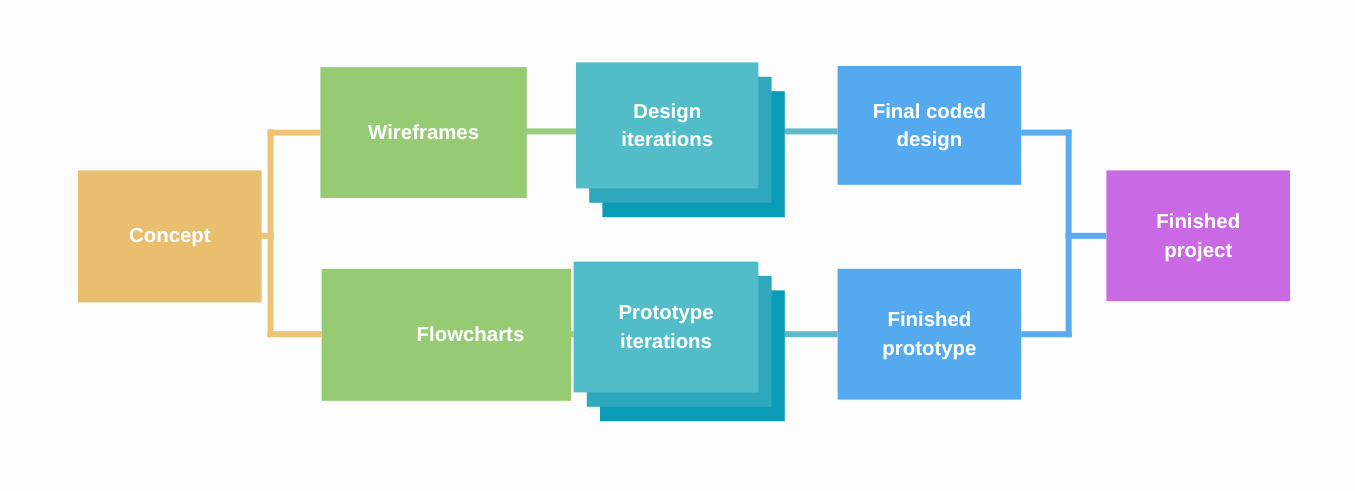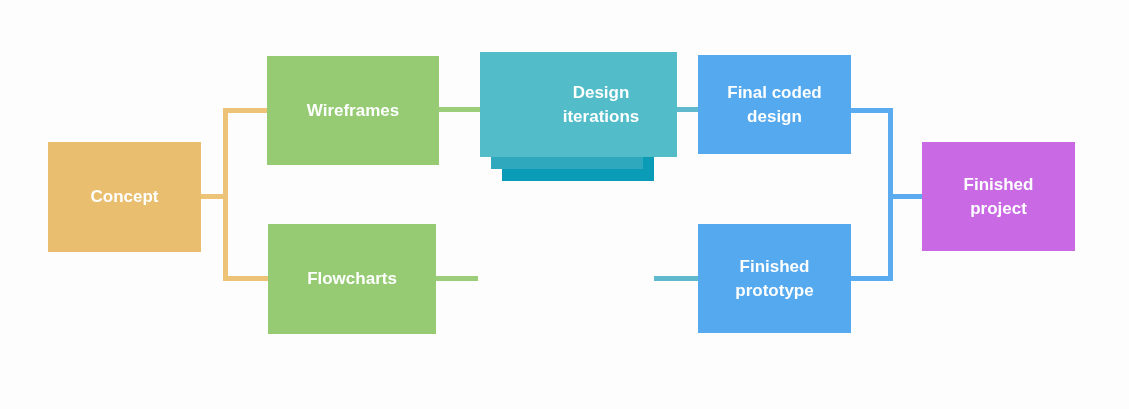--- a/index.html
+++ b/index.html
@@ -21,39 +21,39 @@
     align-items: center;
     justify-content: center;
     text-align: center;
     color: #fdfefe;
     font-size: 17px;
     font-weight: 700;
     line-height: 24px;
     padding: 0;
   }
   .node .lbl { display: block; padding: 0 14px; }
-  .concept            { left: 48px;  top: 142px; width: 153px; height: 110px; background: #e9be6f; }
+  .concept            { left: 65px;  top: 142px; width: 153px; height: 110px; background: #e9be6f; }
   .wireframes         { left: 267px; top: 56px;  width: 172px; height: 109px; background: #96cb73; }
-  .flowcharts         { left: 268px; top: 224px; width: 168px; height: 110px; background: #96cb73; }
+  .flowcharts         { left: 268px; top: 224px; width: 168px; height: 110px; background: #96cb73; padding-left: 40px; }
   .final-coded-design { left: 698px; top: 55px;  width: 153px; height: 99px; background: #55a9ef; }
   .finished-prototype { left: 698px; top: 224px; width: 153px; height: 109px; background: #55a9ef; }
   .finished-project   { left: 922px; top: 142px; width: 153px; height: 109px; background: #c96ae4; }
 
   
   .stack { position: absolute; }
   .stack-design    { left: 480px; top: 52px;  width: 152px; height: 105px; }
   .stack-prototype { left: 478px; top: 218px; width: 154px; height: 109px; }
   .layer { position: absolute; width: 100%; height: 100%; }
   .layer.back  { left: 22px; top: 24px; background: #0a9bb6; }
   .layer.mid   { left: 11px; top: 12px; background: #2fa7bc; }
   .layer.front {
     left: 0; top: 0; background: #52bcc8;
     display: flex; align-items: center; justify-content: center;
     text-align: center; color: #fdfefe;
-    font-size: 17px; font-weight: 700; line-height: 24px; padding-left: 45px;
+    font-size: 17px; font-weight: 700; line-height: 24px;
   }
   .layer.front .lbl { display: block; padding: 0 14px; }
 
   
   .conn { position: absolute; }
   .c-orange { background: #edc377; }
   .c-green  { background: #9ccd7b; }
   .c-teal   { background: #5fbacd; }
   .c-blue   { background: #5aabef; }
 </style>
@@ -91,20 +91,27 @@
   </div>
 
   <div class="stack stack-design">
     <div class="layer back"></div>
     <div class="layer mid"></div>
     <div class="layer front">
       <span class="lbl">Design iterations</span>
     </div>
   </div>
 
+  <div class="stack stack-prototype">
+    <div class="layer back"></div>
+    <div class="layer mid"></div>
+    <div class="layer front">
+      <span class="lbl">Prototype iterations</span>
+    </div>
+  </div>
 
   <div class="node final-coded-design">
     <span class="lbl">Final coded design</span>
   </div>
 
   <div class="node finished-prototype">
     <span class="lbl">Finished prototype</span>
   </div>
 
   <div class="node finished-project">

